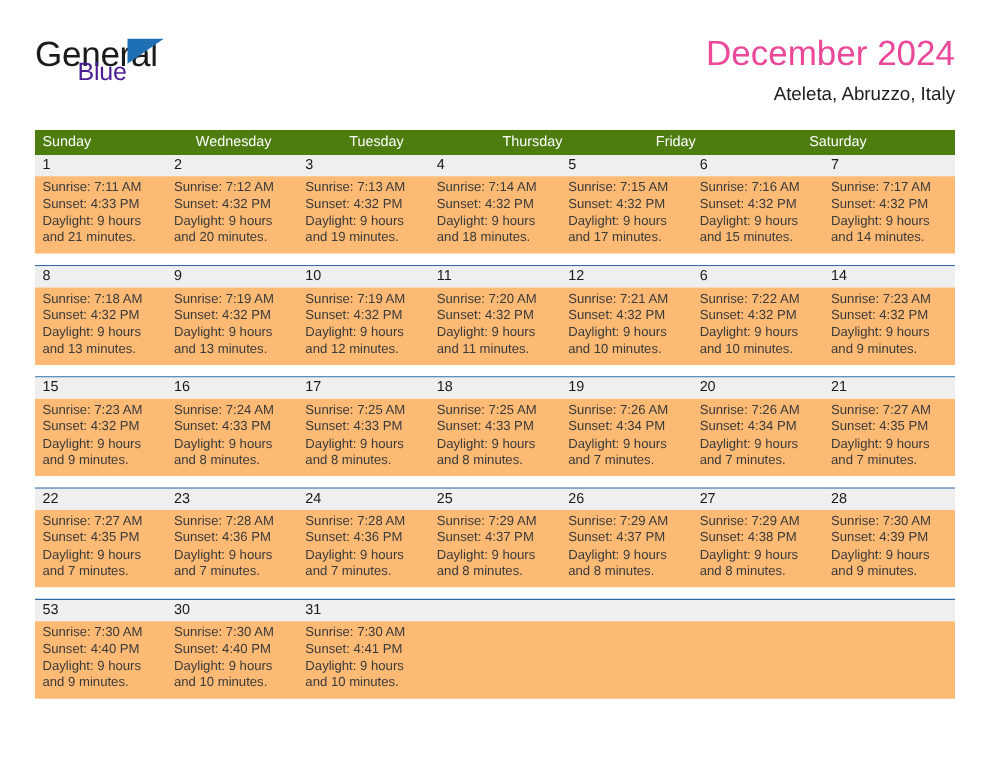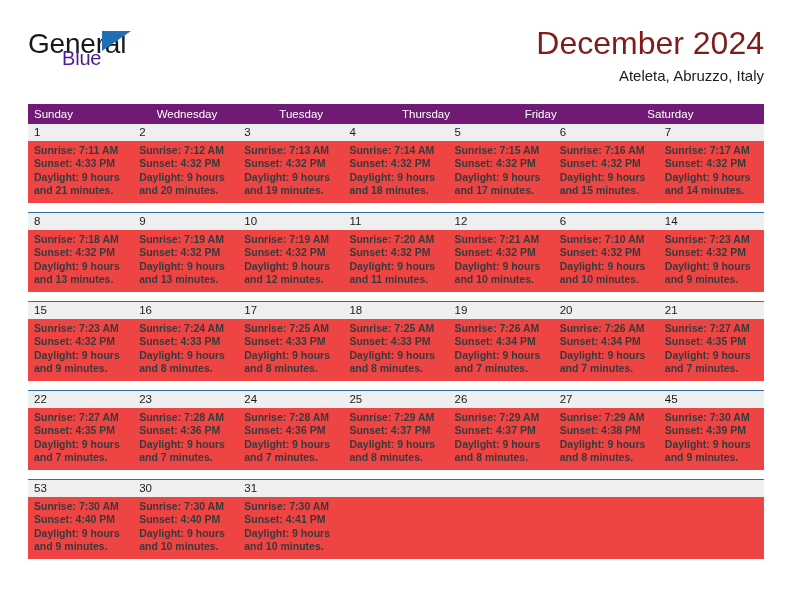--- a/index.html
+++ b/index.html
@@ -66,23 +66,23 @@
     border-bottom: 20px solid transparent;
   }
 
   .title-block {
     position: absolute;
     right: 0;
     top: 0;
     text-align: right;
   }
   .cal-title {
-    font-size: 32px;
+    font-size: 28px;
     font-weight: normal;
-    color: #7f1d1d;
+    color: #ec4899;
     line-height: 34px;
     white-space: nowrap;
   }
   .cal-subtitle {
     font-size: 15px;
     font-weight: normal;
     color: #202020;
     line-height: 20px;
     margin-top: 6px;
     white-space: nowrap;
@@ -91,21 +91,21 @@
   
   .calendar {
     position: absolute;
     left: 28px;
     top: 104px;
     width: 736px;
   }
 
   .dow-row {
     display: flex;
-    background: #701a75;
+    background: #4d7c0f;
     height: 20px;
   }
   .dow-cell {
     flex: 1 1 0;
     color: #ffffff;
     font-size: 11.5px;
     line-height: 20px;
     padding-left: 6px;
     box-sizing: border-box;
     white-space: nowrap;
@@ -134,23 +134,22 @@
     flex: 1 1 0;
     font-size: 11.5px;
     line-height: 17px;
     color: #1a1a1a;
     padding-left: 6px;
     box-sizing: border-box;
   }
 
   .info-row {
     display: flex;
-    background: #ef4444;
+    background: #fdba74;
     height: 62px;
-    font-weight: bold;
   }
   .info-cell {
     flex: 1 1 0;
     padding: 3px 6px 0 6px;
     box-sizing: border-box;
   }
   .info-line {
     font-size: 10.5px;
     line-height: 13.4px;
     color: #3a3a3a;
@@ -280,21 +279,21 @@
               <div class="info-line">Daylight: 9 hours</div>
               <div class="info-line">and 11 minutes.</div>
             </div>
             <div class="info-cell">
               <div class="info-line">Sunrise: 7:21 AM</div>
               <div class="info-line">Sunset: 4:32 PM</div>
               <div class="info-line">Daylight: 9 hours</div>
               <div class="info-line">and 10 minutes.</div>
             </div>
             <div class="info-cell">
-              <div class="info-line">Sunrise: 7:10 AM</div>
+              <div class="info-line">Sunrise: 7:22 AM</div>
               <div class="info-line">Sunset: 4:32 PM</div>
               <div class="info-line">Daylight: 9 hours</div>
               <div class="info-line">and 10 minutes.</div>
             </div>
             <div class="info-cell">
               <div class="info-line">Sunrise: 7:23 AM</div>
               <div class="info-line">Sunset: 4:32 PM</div>
               <div class="info-line">Daylight: 9 hours</div>
               <div class="info-line">and 9 minutes.</div>
             </div>
@@ -360,21 +359,21 @@
         <div class="week">
           <div class="week-gap"></div>
           <div class="week-sep"></div>
           <div class="daynum-row">
             <div class="daynum-cell">22</div>
             <div class="daynum-cell">23</div>
             <div class="daynum-cell">24</div>
             <div class="daynum-cell">25</div>
             <div class="daynum-cell">26</div>
             <div class="daynum-cell">27</div>
-            <div class="daynum-cell">45</div>
+            <div class="daynum-cell">28</div>
           </div>
           <div class="info-row">
             <div class="info-cell">
               <div class="info-line">Sunrise: 7:27 AM</div>
               <div class="info-line">Sunset: 4:35 PM</div>
               <div class="info-line">Daylight: 9 hours</div>
               <div class="info-line">and 7 minutes.</div>
             </div>
             <div class="info-cell">
               <div class="info-line">Sunrise: 7:28 AM</div>

